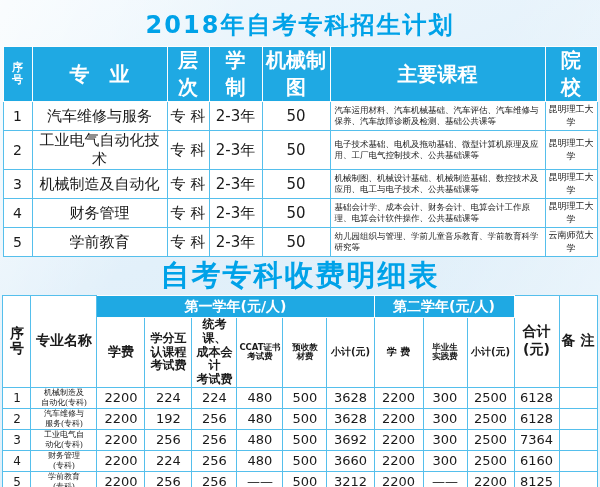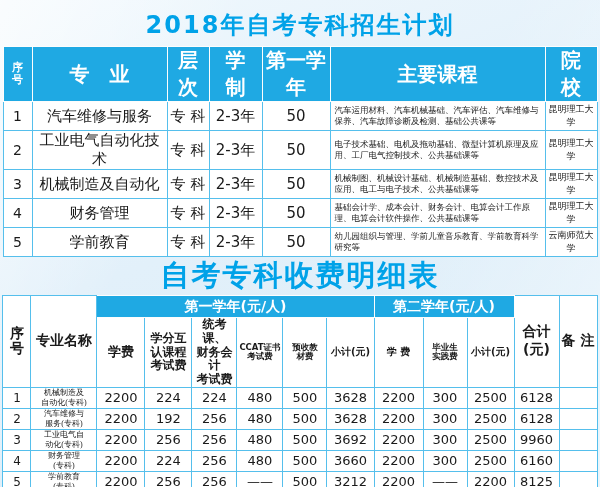--- a/index.html
+++ b/index.html
@@ -76,21 +76,21 @@
       <col style="width:215px">
     <col style="width:52px">
   </colgroup>
   <thead>
     <tr>
       <th class="small">序
 号</th>
       <th>专　业</th>
       <th>层次</th>
       <th>学　制</th>
-      <th>第一学年</th>
+      <th>机械制图</th>
       <th>主要课程</th>
       <th>院　校</th>
     </tr>
   </thead>
   <tbody>
       <tr>
         <td class="c0">1</td>
         <td class="c1">汽车维修与服务</td>
         <td class="c2">专 科</td>
         <td class="c3">2-3年</td>
@@ -164,21 +164,21 @@
       <th colspan="3">第二学年(元/人)</th>
       <th class="white corner-total" rowspan="2">合计(元)</th>
       <th class="white corner-remark" rowspan="2">备 注</th>
     </tr>
     <tr class="r2">
       <th class="white sh0">学费</th>
       <th class="white sh1">学分互
 认课程
 考试费</th>
       <th class="white sh2">统考课、
-财务会计
+成本会计
 考试费</th>
       <th class="white sh3">CCAT证书
 考试费</th>
       <th class="white sh4">预收教
 材费</th>
       <th class="white sh5">小计(元)</th>
       <th class="white sh6">学 费</th>
       <th class="white sh7">毕业生
 实践费</th>
       <th class="white sh8">小计(元)</th>
@@ -223,21 +223,21 @@
 动化(专科)</td>
         <td class="c2">2200</td>
         <td class="c3">256</td>
         <td class="c4">256</td>
         <td class="c5">480</td>
         <td class="c6">500</td>
         <td class="c7">3692</td>
         <td class="c8">2200</td>
         <td class="c9">300</td>
         <td class="c10">2500</td>
-        <td class="c11">9960</td>
+        <td class="c11">7364</td>
         <td class="c12"></td>
       </tr>
       <tr>
         <td class="c0">4</td>
         <td class="c1">财务管理
 (专科)</td>
         <td class="c2">2200</td>
         <td class="c3">224</td>
         <td class="c4">256</td>
         <td class="c5">480</td>

